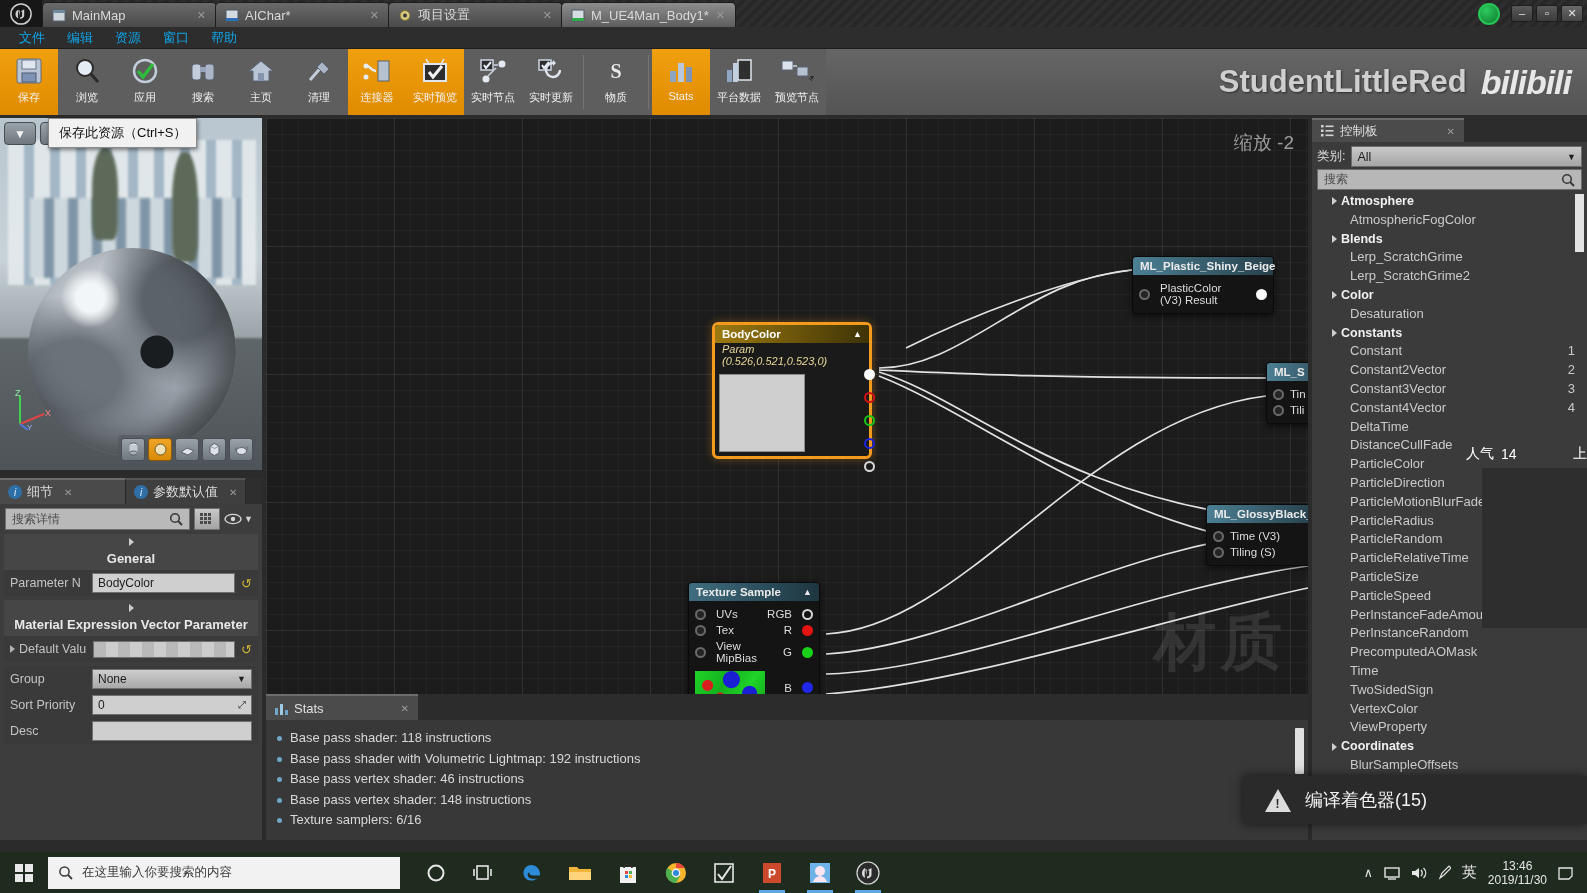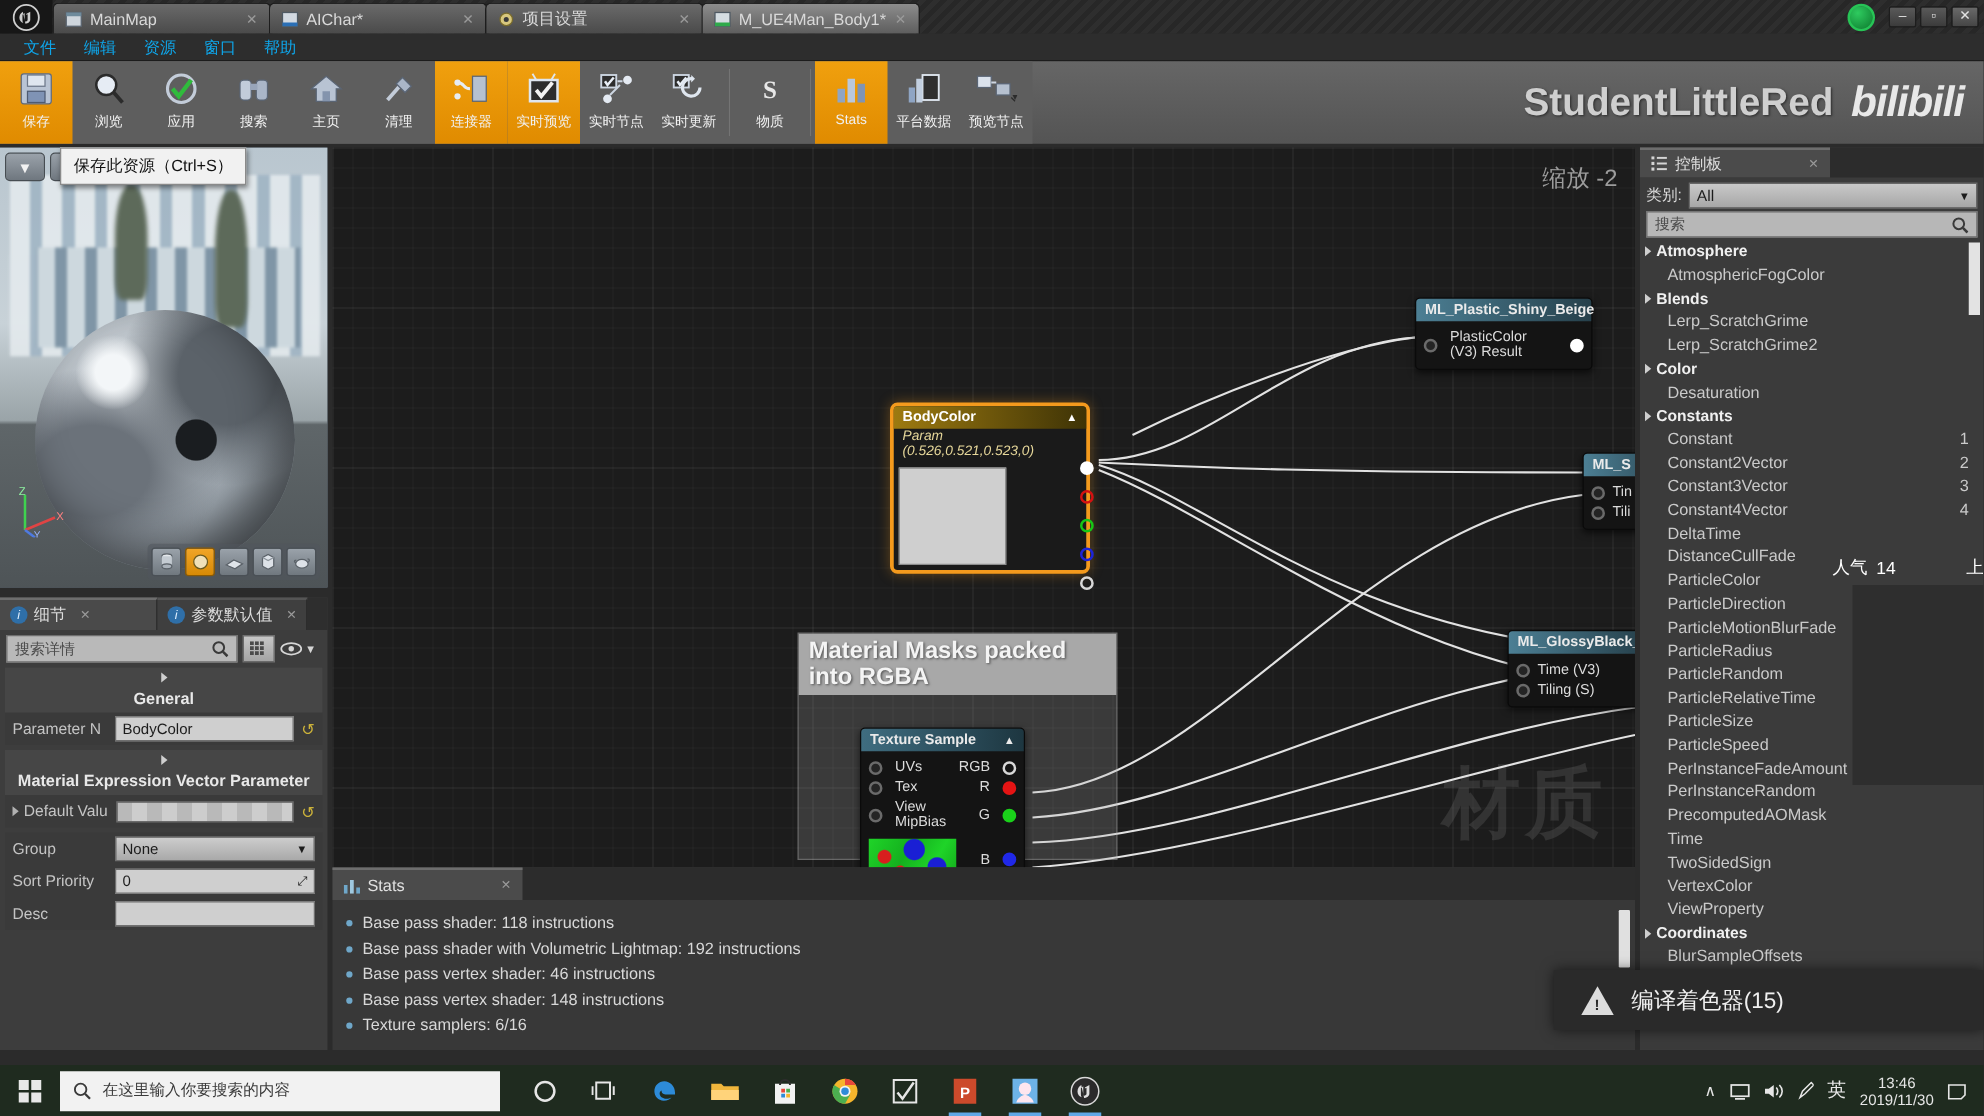--- a/index.html
+++ b/index.html
@@ -247,21 +247,21 @@
   #node-texsample .node-hdr { background: linear-gradient(90deg,#3f6d80,#1d3640); align-items: center; }
   .tex-thumb {
     width: 70px; height: 36px; margin-top: 3px;
     background:
       radial-gradient(circle at 18% 40%, #d81e1e 0 5px, rgba(216,30,30,0) 6px),
       radial-gradient(circle at 52% 24%, #1a1fd4 0 8px, rgba(26,31,212,0) 9px),
       radial-gradient(circle at 78% 62%, #1a1fd4 0 7px, rgba(26,31,212,0) 8px),
       radial-gradient(circle at 36% 72%, #d81e1e 0 4px, rgba(216,30,30,0) 5px),
       linear-gradient(120deg, #1fd428, #14b01e 40%, #1fd428 70%, #12a71a);
   }
-  #node-plastic { left: 866px; top: 120px; width: 142px; }
+  #node-plastic { left: 866px; top: 138px; width: 142px; }
   #node-ml-s { left: 1000px; top: 244px; width: 80px; }
   #node-glossy { left: 940px; top: 386px; width: 110px; }
 
   .wire { position: absolute; inset: 0; pointer-events: none; }
 
   
   .stats {
     position: absolute; left: 266px; top: 694px; width: 1042px; height: 146px;
     background: #383838;
   }
@@ -295,21 +295,21 @@
   .pal-cat-dd {
     flex: 1; height: 21px; background: linear-gradient(#c9c9c9,#a6a6a6);
     border: 1px solid #6b6b6b; display: flex; align-items: center; justify-content: space-between;
     padding: 0 5px; font-size: 12.5px; color: #1c1c1c;
   }
   .pal-search {
     margin: 0 5px 2px 5px; height: 21px; background: #b7b7b7; border: 1px solid #6b6b6b;
     display: flex; align-items: center; justify-content: space-between; padding: 0 6px;
     font-size: 12px; color: #4d4d4d;
   }
-  .pal-list { position: relative; height: 630px; overflow: hidden; padding-left: 4px; }
+  .pal-list { position: relative; height: 630px; overflow: hidden; padding-left: 4px; margin-left: 16px; }
   .pal-grp {
     display: flex; align-items: center; gap: 4px; font-size: 12.5px;
     color: #f0f0f0; font-weight: bold; line-height: 18.8px;
   }
   .pal-item {
     display: flex; align-items: center; justify-content: space-between;
     font-size: 13px; color: #cacaca; line-height: 18.8px; padding-left: 18px; padding-right: 12px;
   }
   .pal-item .num { color: #cacaca; }
   .pal-scroll { position: absolute; right: 3px; top: 2px; width: 9px; height: 58px; background: #e3e3e3; }
@@ -788,23 +788,20 @@
           <span class="pin dark"></span>
           <span>Time (V3)</span>
         </div>
         <div class="pin-row" style="justify-content:flex-start;gap:6px;">
           <span class="pin dark"></span>
           <span>Tiling (S)</span>
         </div>
       </div>
     </div>
 
-    <div class="comment-box">
-      <div class="comment-hdr">Material Masks packed into RGBA</div>
-    </div>
 
     <div class="node" id="node-texsample">
       <div class="node-hdr">
         <span>Texture Sample</span>
         <span style="font-size:9px;">▲</span>
       </div>
       <div class="node-body">
         <div class="pin-row">
           <span class="pin dark"></span>
           <span>UVs</span>

